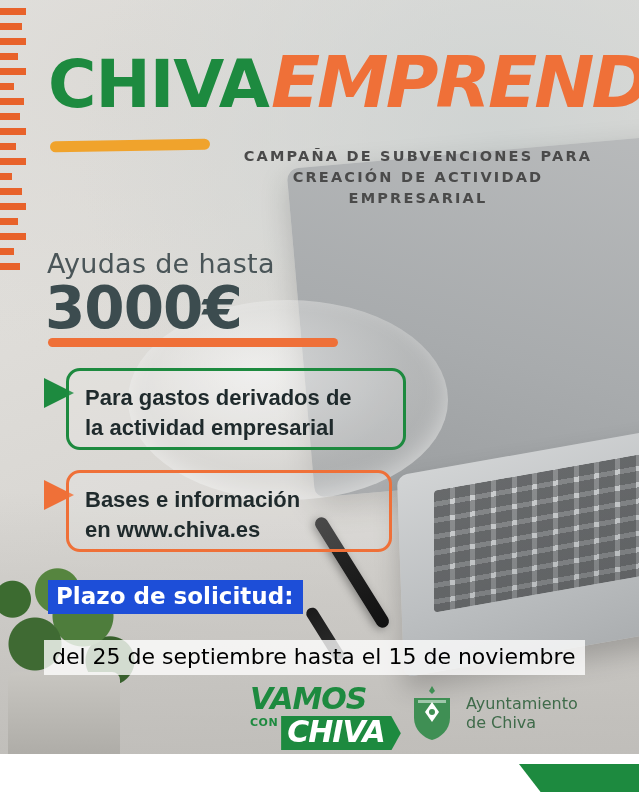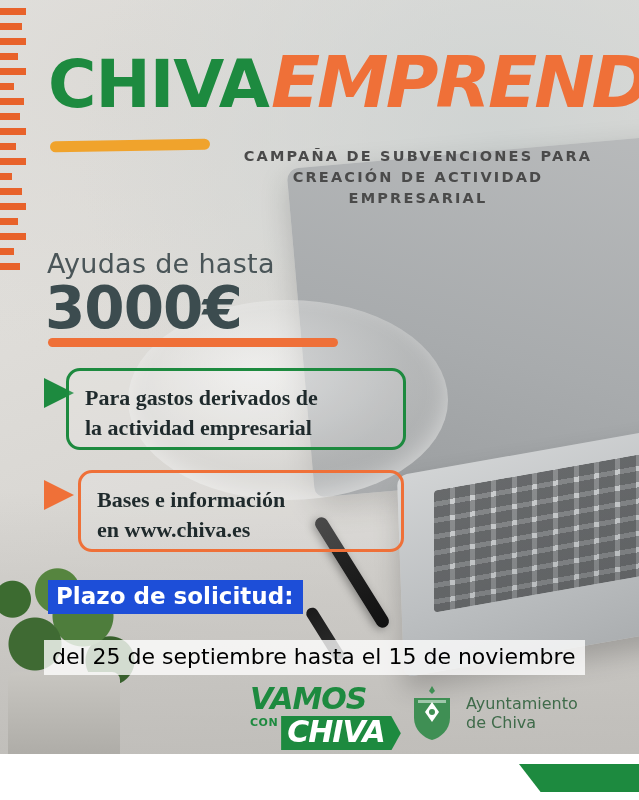--- a/index.html
+++ b/index.html
@@ -240,29 +240,29 @@
     border-radius: 5px;
   }
   .box {
     position: absolute;
     border: 3px solid #1d8a3f;
     border-radius: 14px;
     background: rgba(255,255,255,0.14);
     box-sizing: border-box;
   }
   .box-text {
-    font-family: Liberation Serif, serif;
+    font-family: Liberation Sans, sans-serif;
     font-weight: bold;
     font-size: 22px;
     color: #1f2a2c;
     line-height: 1.35;
     padding: 12px 16px;
   }
   .box1 { left: 66px; top: 368px; width: 340px; height: 82px; border-color: #1d8a3f; }
-  .box2 { left: 66px; top: 470px; width: 326px; height: 82px; border-color: #ef7038; margin-left: 12px; }
+  .box2 { left: 66px; top: 470px; width: 326px; height: 82px; border-color: #ef7038; }
   .chev1b {
     position: absolute;
     left: 44px; top: 378px;
     width: 30px; height: 30px;
     background: #1d8a3f;
     clip-path: polygon(0 0, 100% 50%, 0 100%);
   }
   .chev2b {
     position: absolute;
     left: 44px; top: 480px;

